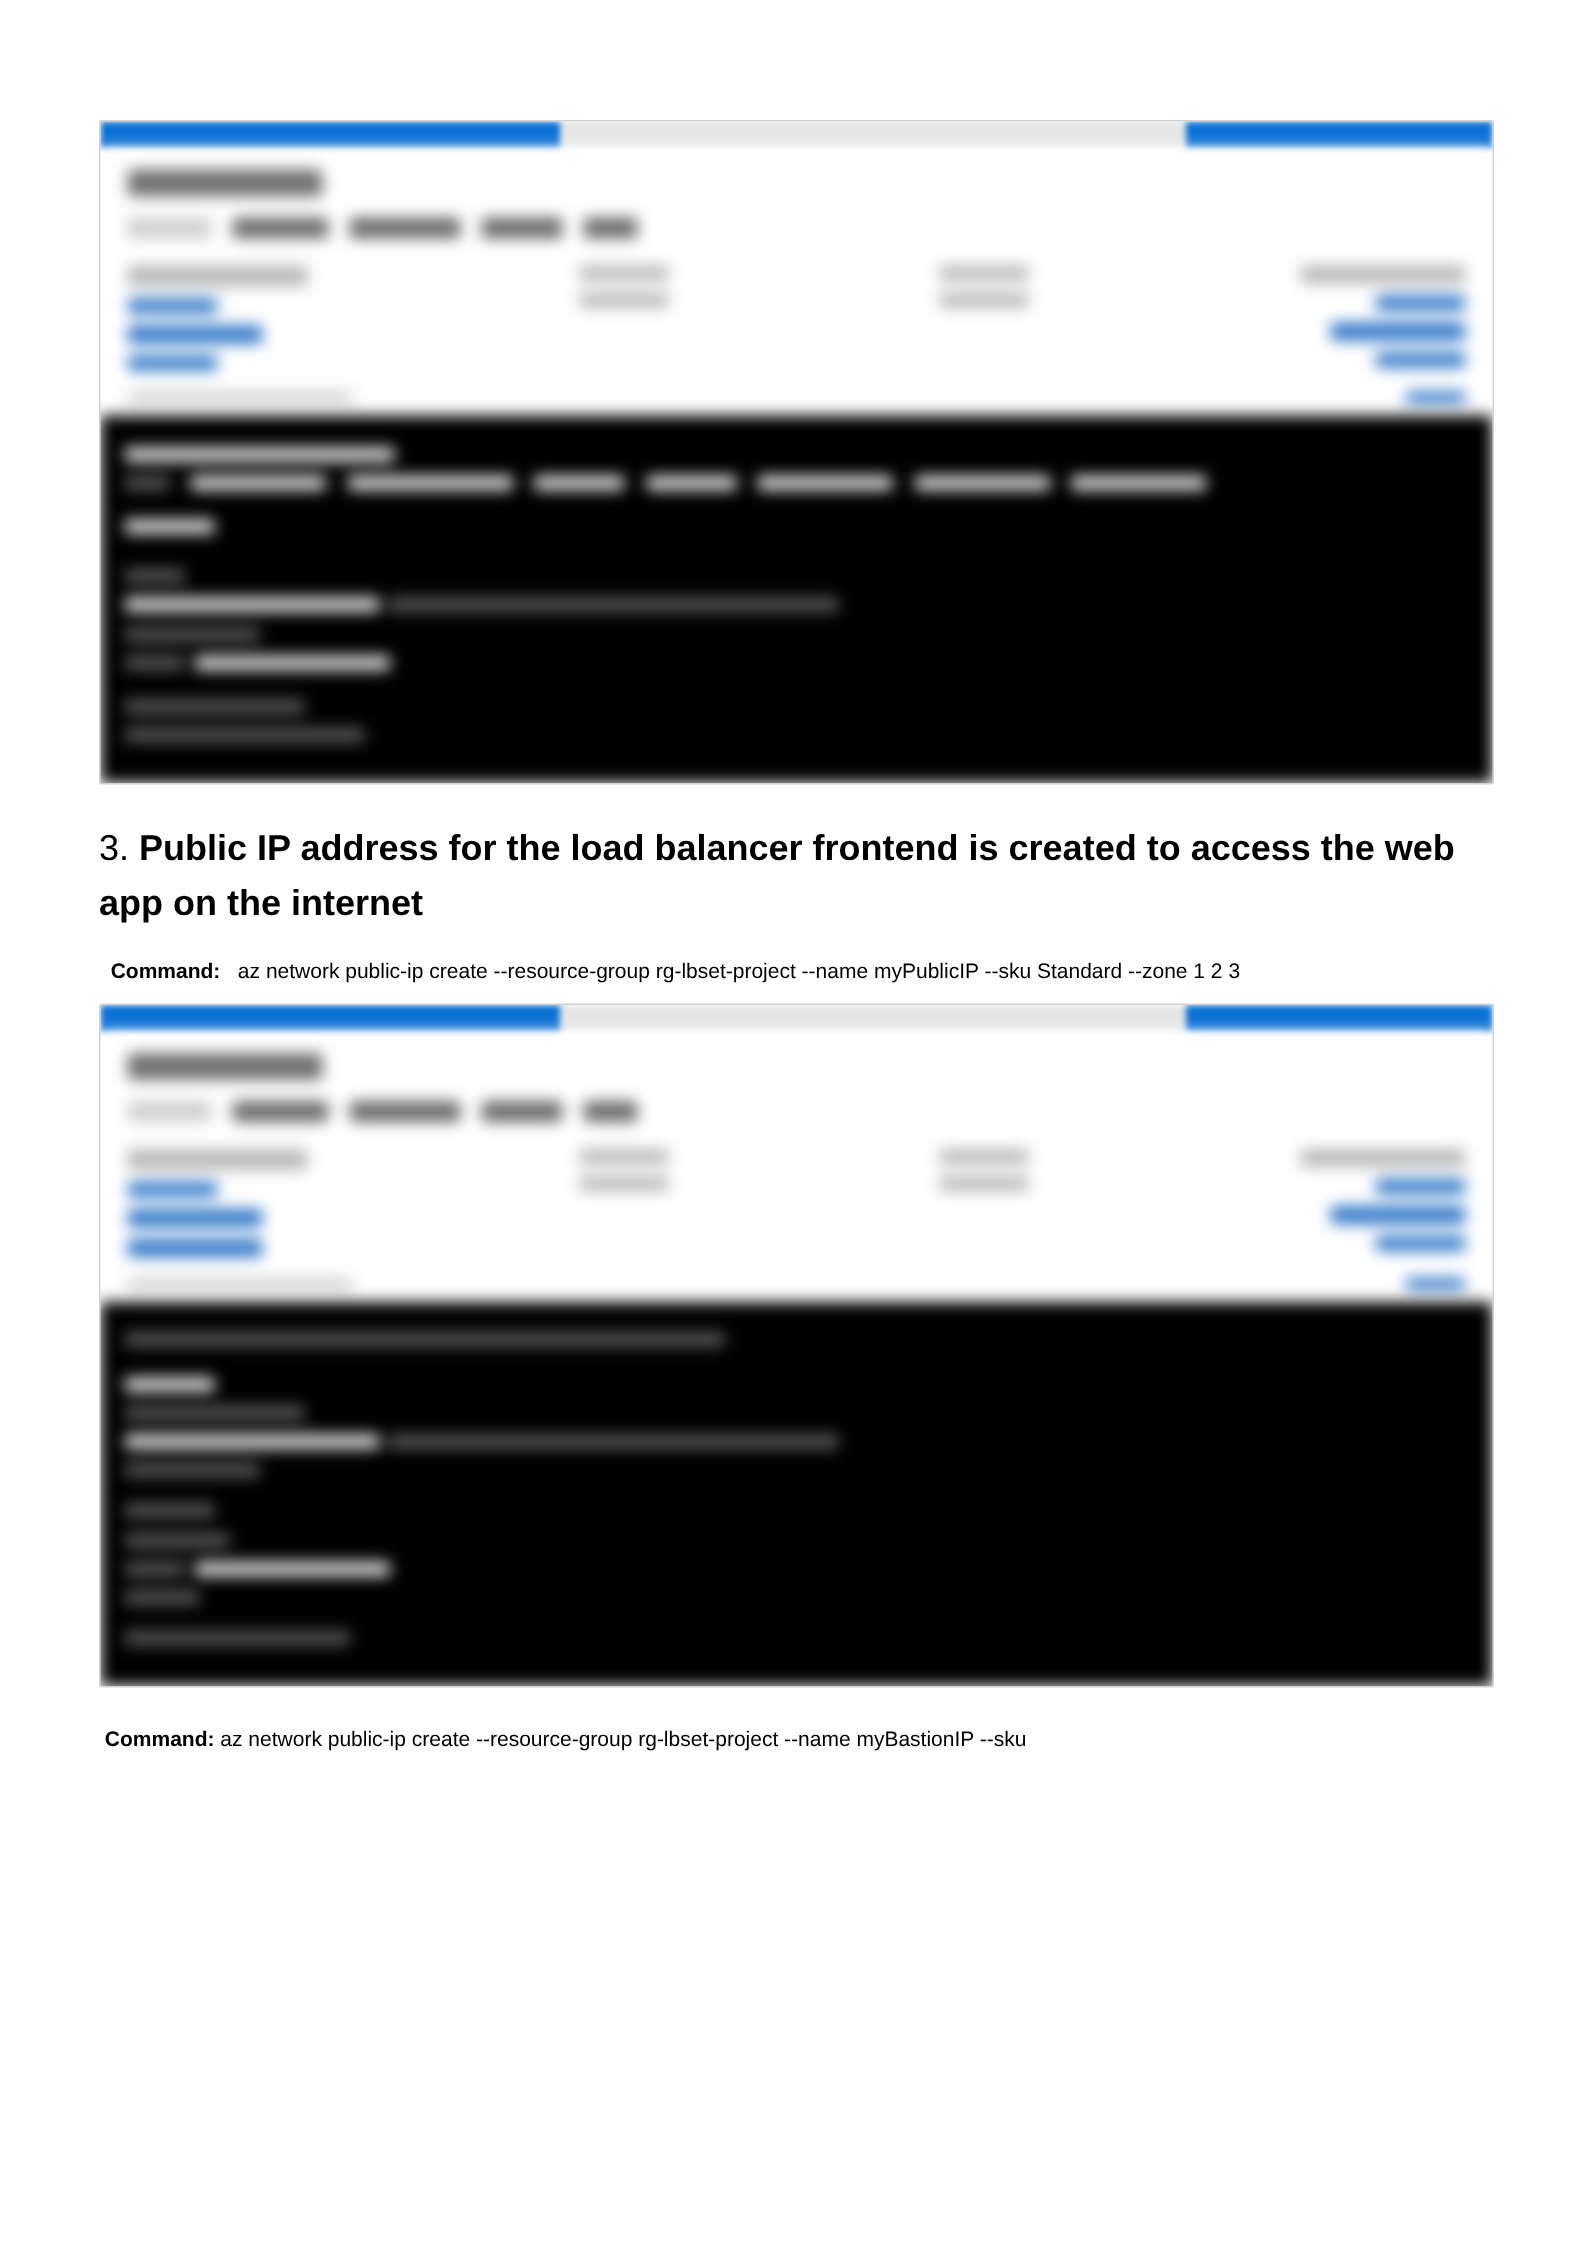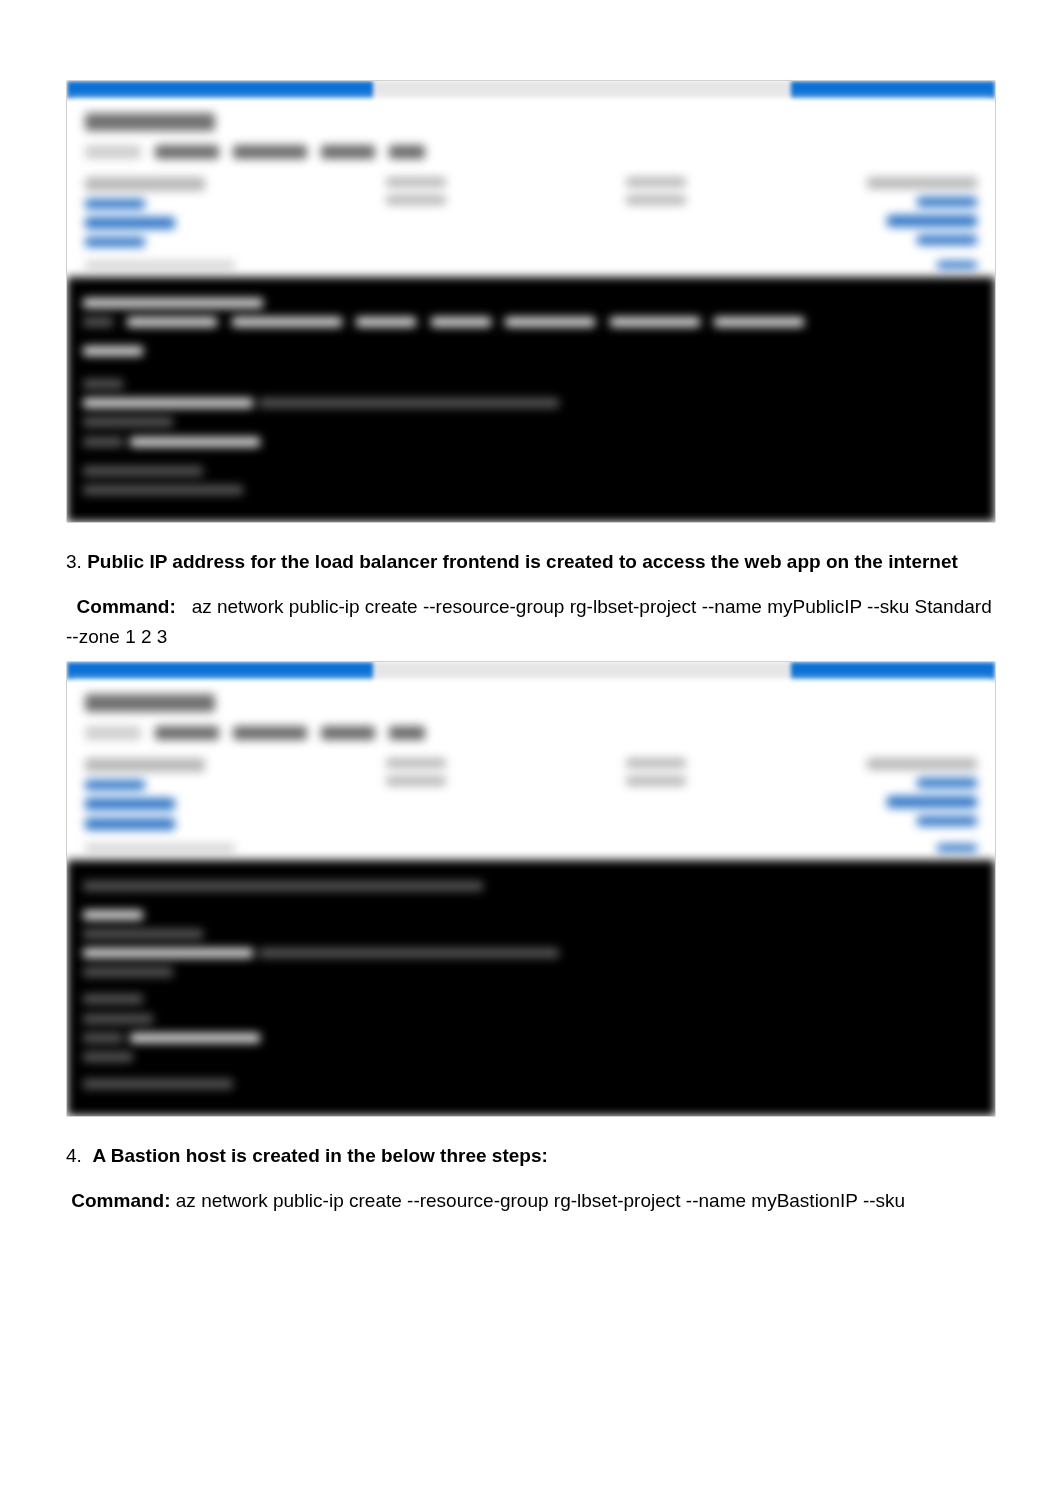--- a/index.html
+++ b/index.html
@@ -56,24 +56,24 @@
     font-size: 12px;
     padding: 16px 16px 22px 16px;
     filter: blur(5px);
     line-height: 1.6;
   }
   .term .row { white-space: pre; overflow: hidden; }
   .tl { display: inline-block; border-radius: 2px; background: #d8d8d8; height: 10px; vertical-align: middle; }
   .tl.dim { background: #555; }
 
   
-  .body-text { font-size: 19px; line-height: 1.55; margin-bottom: 16px; }
+  .body-text { font-size: 24px; line-height: 1.55; margin-bottom: 16px; }
   .body-text .num { font-weight: 400; }
   .bold { font-weight: 700; }
-  .cmd-line { font-size: 19px; line-height: 1.55; margin-bottom: 10px; }
+  .cmd-line { font-size: 14px; line-height: 1.55; margin-bottom: 10px; }
   .cmd-line .label { font-weight: 700; }
 </style>
 </head>
 <body>
 
 <div class="page">
 
   <div class="shot">
     <div class="topbar"></div>
     <div class="meta">
@@ -180,24 +180,20 @@
       <div class="row"><span class="tl" style="width:170px"></span><span style="display:inline-block;width:6px"></span><span class="tl dim" style="width:300px"></span></div>
       <div class="row"><span class="tl dim" style="width:90px"></span></div>
       <div class="row" style="margin-top:8px"><span class="tl dim" style="width:60px"></span></div>
       <div class="row"><span class="tl dim" style="width:70px"></span></div>
       <div class="row"><span class="tl dim" style="width:40px"></span> <span class="tl" style="width:130px"></span></div>
       <div class="row"><span class="tl dim" style="width:50px"></span></div>
       <div class="row" style="margin-top:8px"><span class="tl dim" style="width:150px"></span></div>
     </div>
   </div>
 
-  <p class="body-text">
-    <span class="num">4.</span>
-    &nbsp;<span class="bold">A Bastion host is created in the below three steps:</span>
-  </p>
 
 
   <p class="cmd-line">
     &nbsp;<span class="label">Command:</span>
     <span>az network public-ip create --resource-group rg-lbset-project --name myBastionIP --sku</span>
   </p>
 
 </div>
 
 </body></html>

